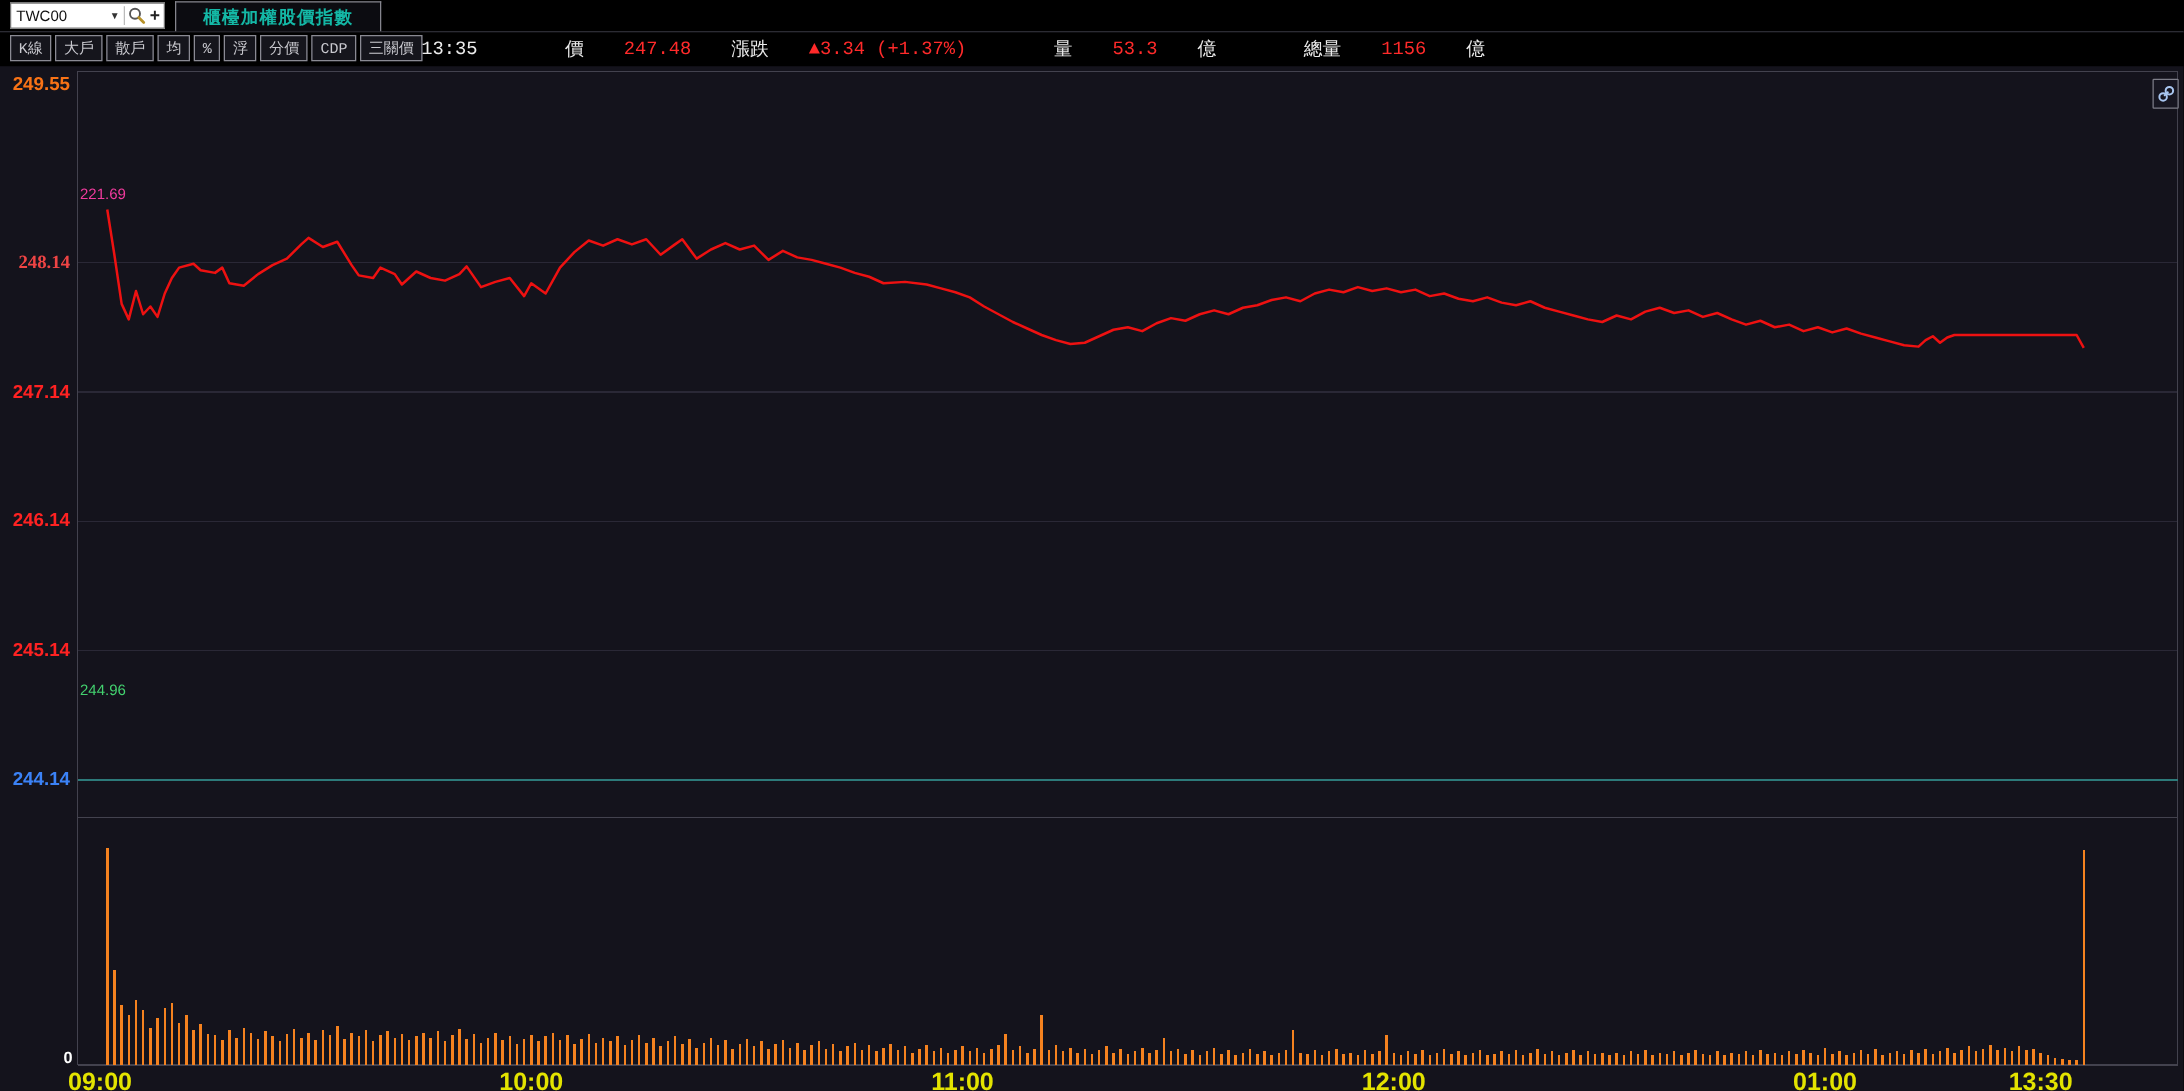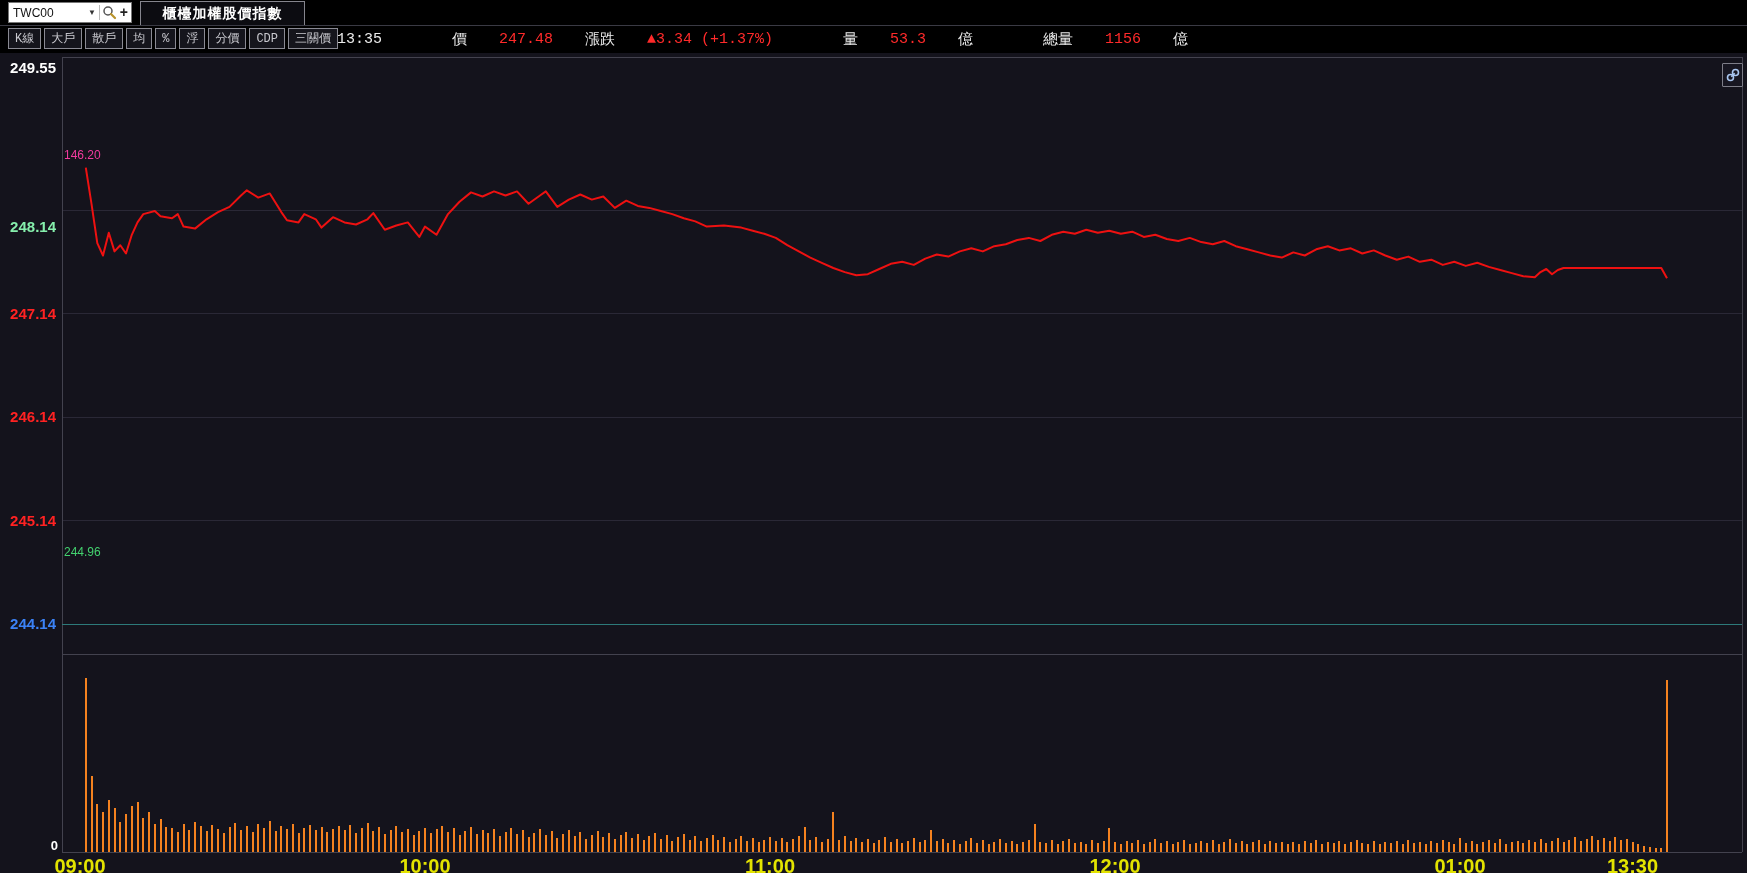--- a/index.html
+++ b/index.html
@@ -12,21 +12,21 @@
   #combo{position:absolute;left:8px;top:2px;width:122px;height:19px;background:#fff;
          border:1px solid #777;display:flex;align-items:center;}
   #combo .sym{font-size:12px;color:#111;padding-left:4px;flex:1;}
   #combo .dd{font-size:8px;color:#333;padding-right:3px;}
   #combo .sep{width:1px;height:15px;background:#bbb;margin-right:2px;}
   #combo .mag{display:flex;align-items:center;}
   #combo .plus{font-size:14px;font-weight:bold;color:#222;padding:0 3px;line-height:17px;}
   #tab{position:absolute;left:140px;top:1px;height:24px;min-width:165px;background:#0c0c11;
        border:1px solid #85858d;border-bottom:none;display:flex;align-items:center;justify-content:center;
        padding:0 12px;box-sizing:border-box;}
-  #tab span{color:#ffffff;font-weight:bold;font-size:14px;letter-spacing:1px;}
+  #tab span{color:#14b8a6;font-weight:bold;font-size:14px;letter-spacing:1px;}
 
   
   #row2{position:absolute;left:0;top:26px;width:1747px;height:27px;background:#000;font-family:Liberation Mono, monospace;}
   #toolbar{position:absolute;left:8px;top:2px;display:flex;}
   .tbtn{height:21px;border:1px solid #8a8a93;background:#15151c;color:#c9c9cf;font-size:12px;
         display:flex;align-items:center;justify-content:center;padding:0 6px;margin-right:3px;
         box-sizing:border-box;white-space:nowrap;}
   #status{position:absolute;left:337px;top:0;height:27px;display:flex;align-items:center;
           font-size:15px;white-space:nowrap;gap:24px;}
   #status .w{color:#ececec;margin-right:8px;}
@@ -382,27 +382,27 @@
           <rect x="1637.3" y="791" width="2" height="8" fill="#f5821f" shape-rendering="crispEdges"></rect>
           <rect x="1643.0" y="793" width="2" height="6" fill="#f5821f" shape-rendering="crispEdges"></rect>
           <rect x="1648.8" y="794" width="2" height="5" fill="#f5821f" shape-rendering="crispEdges"></rect>
           <rect x="1654.5" y="795" width="2" height="4" fill="#f5821f" shape-rendering="crispEdges"></rect>
           <rect x="1660.3" y="795" width="2" height="4" fill="#f5821f" shape-rendering="crispEdges"></rect>
           <rect x="1666.0" y="627" width="2" height="172" fill="#f5821f" shape-rendering="crispEdges"></rect>
         </g>
         <polyline points="85.8,114.6 91.5,150.8 97.3,190.1 103.0,202.5 108.8,179.8 114.5,198.4 120.3,192.2 126.0,200.5 131.8,181.8 137.5,169.4 143.3,161.1 154.8,158.0 160.5,163.2 172.0,165.3 177.8,161.1 183.5,173.6 195.0,175.6 206.5,166.3 218.0,159.1 229.5,153.9 241.0,142.5 246.8,137.3 258.3,144.6 269.8,140.4 281.3,159.1 287.0,167.3 298.5,169.4 304.3,161.1 315.8,166.3 321.5,174.6 333.0,164.2 344.5,169.4 356.0,171.5 367.5,166.3 373.3,160.1 384.8,176.7 396.3,172.5 407.8,169.4 419.3,183.9 425.0,173.6 436.5,181.8 448.0,161.1 459.5,148.7 471.0,139.4 482.5,143.5 494.0,138.4 505.5,142.5 517.0,138.4 528.5,150.8 540.0,142.5 545.8,138.4 557.3,153.9 568.8,146.6 580.3,141.5 591.8,146.6 603.3,143.5 614.8,154.9 626.3,147.7 637.8,152.9 649.3,154.9 660.8,158.0 672.3,161.1 683.8,165.3 695.3,168.4 706.8,173.6 724.0,172.5 741.3,174.6 752.8,177.7 764.3,180.8 775.8,184.9 787.3,192.2 798.8,198.4 810.3,204.6 821.8,209.8 833.3,215.0 844.8,219.1 856.3,222.2 867.8,221.2 879.3,216.0 890.8,210.8 902.3,208.8 913.8,211.9 925.3,205.6 936.8,201.5 948.3,203.6 959.8,198.4 971.3,195.3 982.8,198.4 994.3,193.2 1005.8,191.2 1017.3,187.0 1028.8,184.9 1040.3,188.0 1051.8,181.8 1063.3,178.7 1074.8,180.8 1086.3,176.7 1097.8,179.8 1109.3,177.7 1120.8,180.8 1132.3,178.7 1143.8,183.9 1155.3,181.8 1166.8,186.0 1178.3,188.0 1189.8,184.9 1201.3,189.1 1212.8,191.2 1224.3,188.0 1235.8,193.2 1247.3,196.3 1258.8,199.4 1270.3,202.5 1281.8,204.6 1293.3,199.4 1304.8,202.5 1316.3,196.3 1327.8,193.2 1339.3,197.4 1350.8,195.3 1362.3,200.5 1373.8,197.4 1385.3,202.5 1396.8,206.7 1408.3,203.6 1419.8,208.8 1431.3,206.7 1442.8,211.9 1454.3,208.8 1465.8,212.9 1477.3,209.8 1488.8,213.9 1500.3,217.0 1511.8,220.1 1523.3,223.2 1534.8,224.3 1540.5,219.1 1546.3,216.0 1552.0,221.2 1557.8,217.0 1563.5,215.0 1586.5,215.0 1632.5,215.0 1661.3,215.0 1667.0,225.3" fill="none" stroke="#ee1111" stroke-width="2" stroke-linejoin="round"></polyline>
       </svg>
     <div id="labels">
-        <div class="ylab" style="left: 4px; top: 6px; color: #ffffff;">249.55</div>
-        <div class="ylab" style="left: 4px; top: 165px; color: #86efac;">248.14</div>
+        <div class="ylab" style="left: 4px; top: 6px; color: #f97316;">249.55</div>
+        <div class="ylab" style="left: 4px; top: 148px; color: #ef4444; font-family: Liberation Serif, serif;">248.14</div>
         <div class="ylab" style="left: 4px; top: 251.5px; color: rgb(255, 34, 34);">247.14</div>
         <div class="ylab" style="left: 4px; top: 355px; color: rgb(255, 34, 34);">246.14</div>
         <div class="ylab" style="left: 4px; top: 458.5px; color: rgb(255, 34, 34);">245.14</div>
         <div class="ylab" style="left: 4px; top: 562px; color: #3b82f6; text-align: right;">244.14</div>
-        <div class="marker" style="left: 64px; top: 94.565px; color: rgb(242, 59, 158);">146.20</div>
+        <div class="marker" style="left: 64px; top: 94.565px; color: rgb(242, 59, 158);">221.69</div>
         <div class="marker" style="left: 64px; top: 492.13px; color: rgb(67, 210, 111);">244.96</div>
         <div id="vzero" style="top: 785px;">0</div>
         <div class="xlab" style="left: 48px; top: 802px;">09:00</div>
         <div class="xlab" style="left: 393px; top: 802px;">10:00</div>
         <div class="xlab" style="left: 738px; top: 802px;">11:00</div>
         <div class="xlab" style="left: 1083px; top: 802px;">12:00</div>
         <div class="xlab" style="left: 1428px; top: 802px;">01:00</div>
         <div class="xlab" style="left: 1600.5px; top: 802px;">13:30</div>
       </div>
     <div id="linkbtn">

